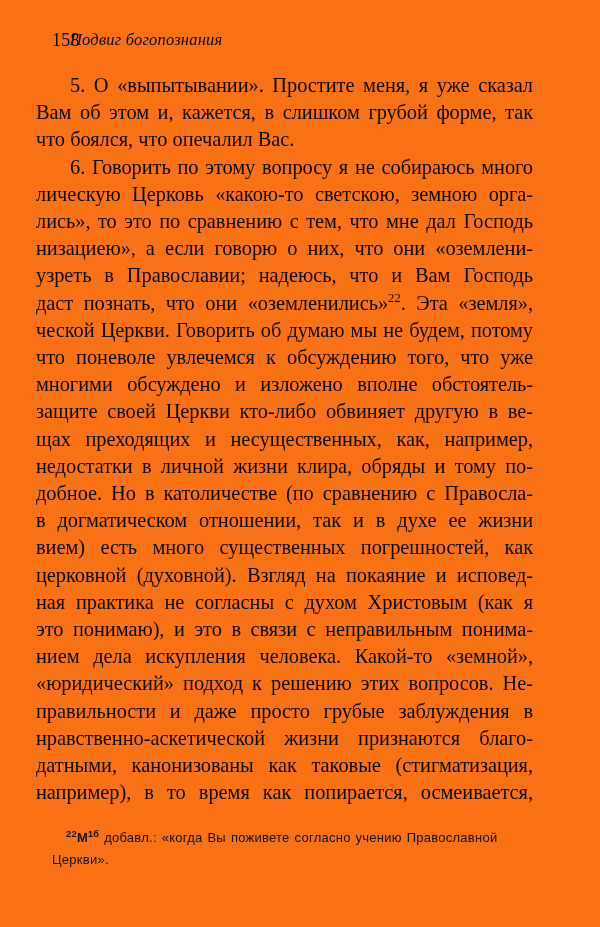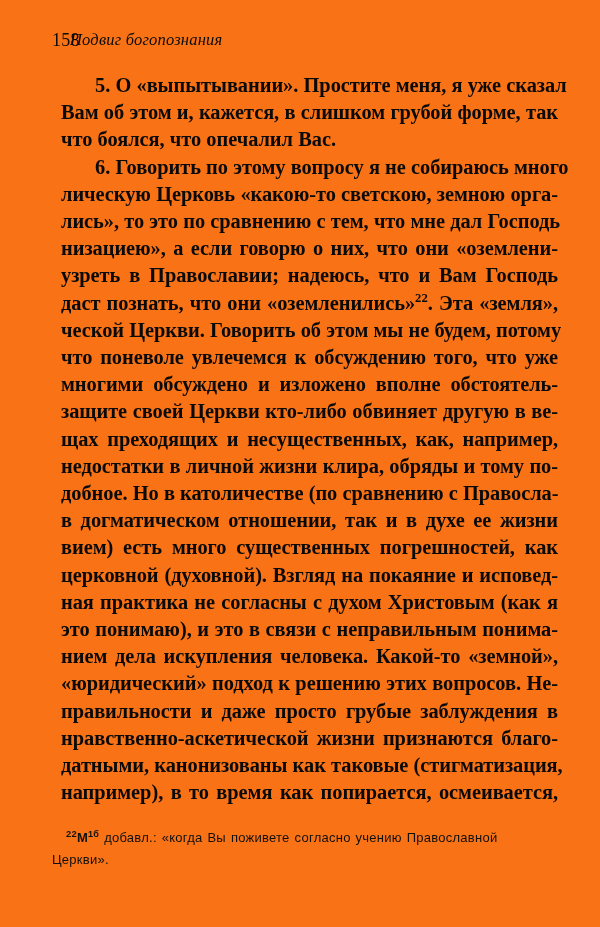--- a/index.html
+++ b/index.html
@@ -43,23 +43,22 @@
     font-size: 16.5px;
     line-height: 24px;
     letter-spacing: 0.2px;
     padding-left: 18px;
   }
 
   
   .body-block {
     position: absolute;
     top: 72px;
-    left: 61px;
+    left: 36px;
     width: 497px;
-    font-weight: bold;
   }
   .para {
     margin: 0;
     font-size: 20.4px;
     line-height: 27.2px;
     text-align: justify;
     text-align-last: left;
     letter-spacing: -0.05px;
     word-spacing: 0.2px;
     hyphens: none;
@@ -134,21 +133,21 @@
       <span class="ln last">что боялся, что опечалил Вас.</span>
     </p>
 
     <p class="para">
       <span class="ln j"><span class="indent"></span><span>6. Говорить по этому вопросу я не собираюсь много</span></span>
       <span class="ln j">лическую Церковь «какою-то светскою, земною орга-</span>
       <span class="ln j">лись», то это по сравнению с тем, что мне дал Господь</span>
       <span class="ln j">низациею», а если говорю о них, что они «оземлени-</span>
       <span class="ln j">узреть в Православии; надеюсь, что и Вам Господь</span>
       <span class="ln j"><span>даст познать, что они «оземленились»</span><sup class="fn">22</sup><span>. Эта «земля»,</span></span>
-      <span class="ln j">ческой Церкви. Говорить об этом мы не будем, потому</span>
+      <span class="ln j">ческой Церкви. Говорить об думаю мы не будем, потому</span>
       <span class="ln j">что поневоле увлечемся к обсуждению того, что уже</span>
       <span class="ln j">многими обсуждено и изложено вполне обстоятель-</span>
       <span class="ln j">защите своей Церкви кто-либо обвиняет другую в ве-</span>
       <span class="ln j">щах преходящих и несущественных, как, например,</span>
       <span class="ln j">недостатки в личной жизни клира, обряды и тому по-</span>
       <span class="ln j">добное. Но в католичестве (по сравнению с Правосла-</span>
       <span class="ln j">в догматическом отношении, так и в духе ее жизни</span>
       <span class="ln j">вием) есть много существенных погрешностей, как</span>
       <span class="ln j">церковной (духовной). Взгляд на покаяние и исповед-</span>
       <span class="ln j">ная практика не согласны с духом Христовым (как я</span>

